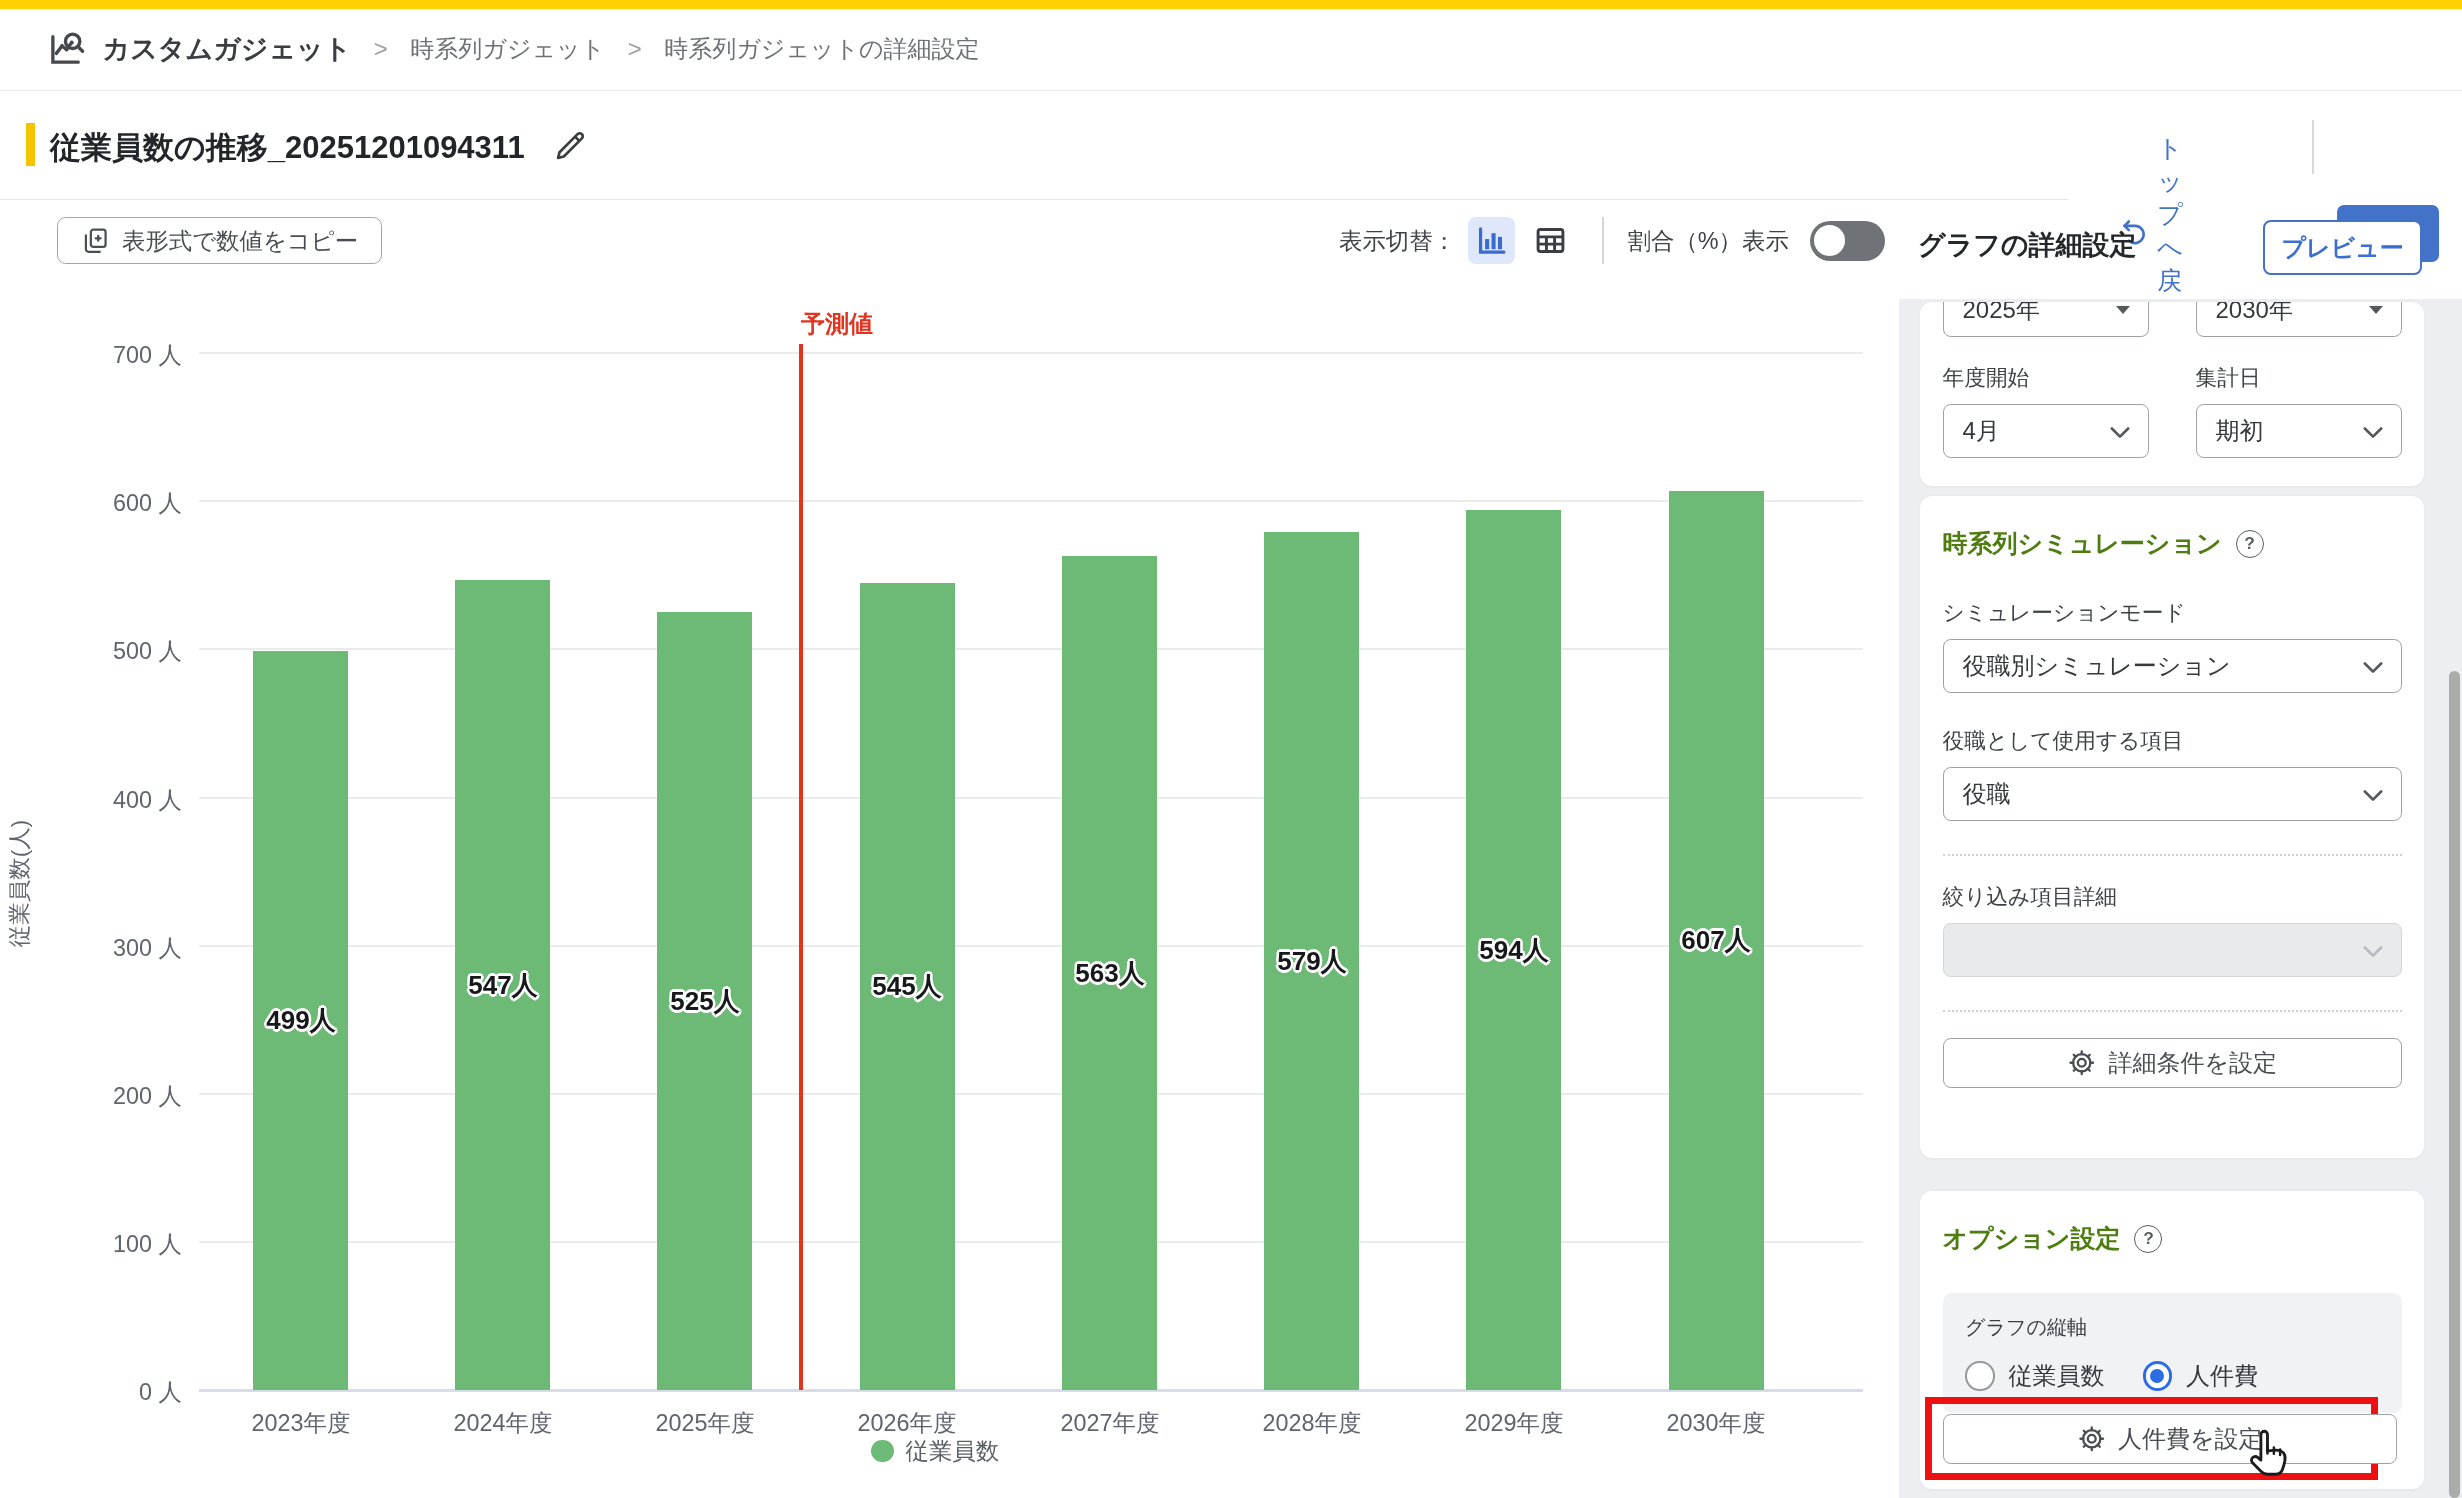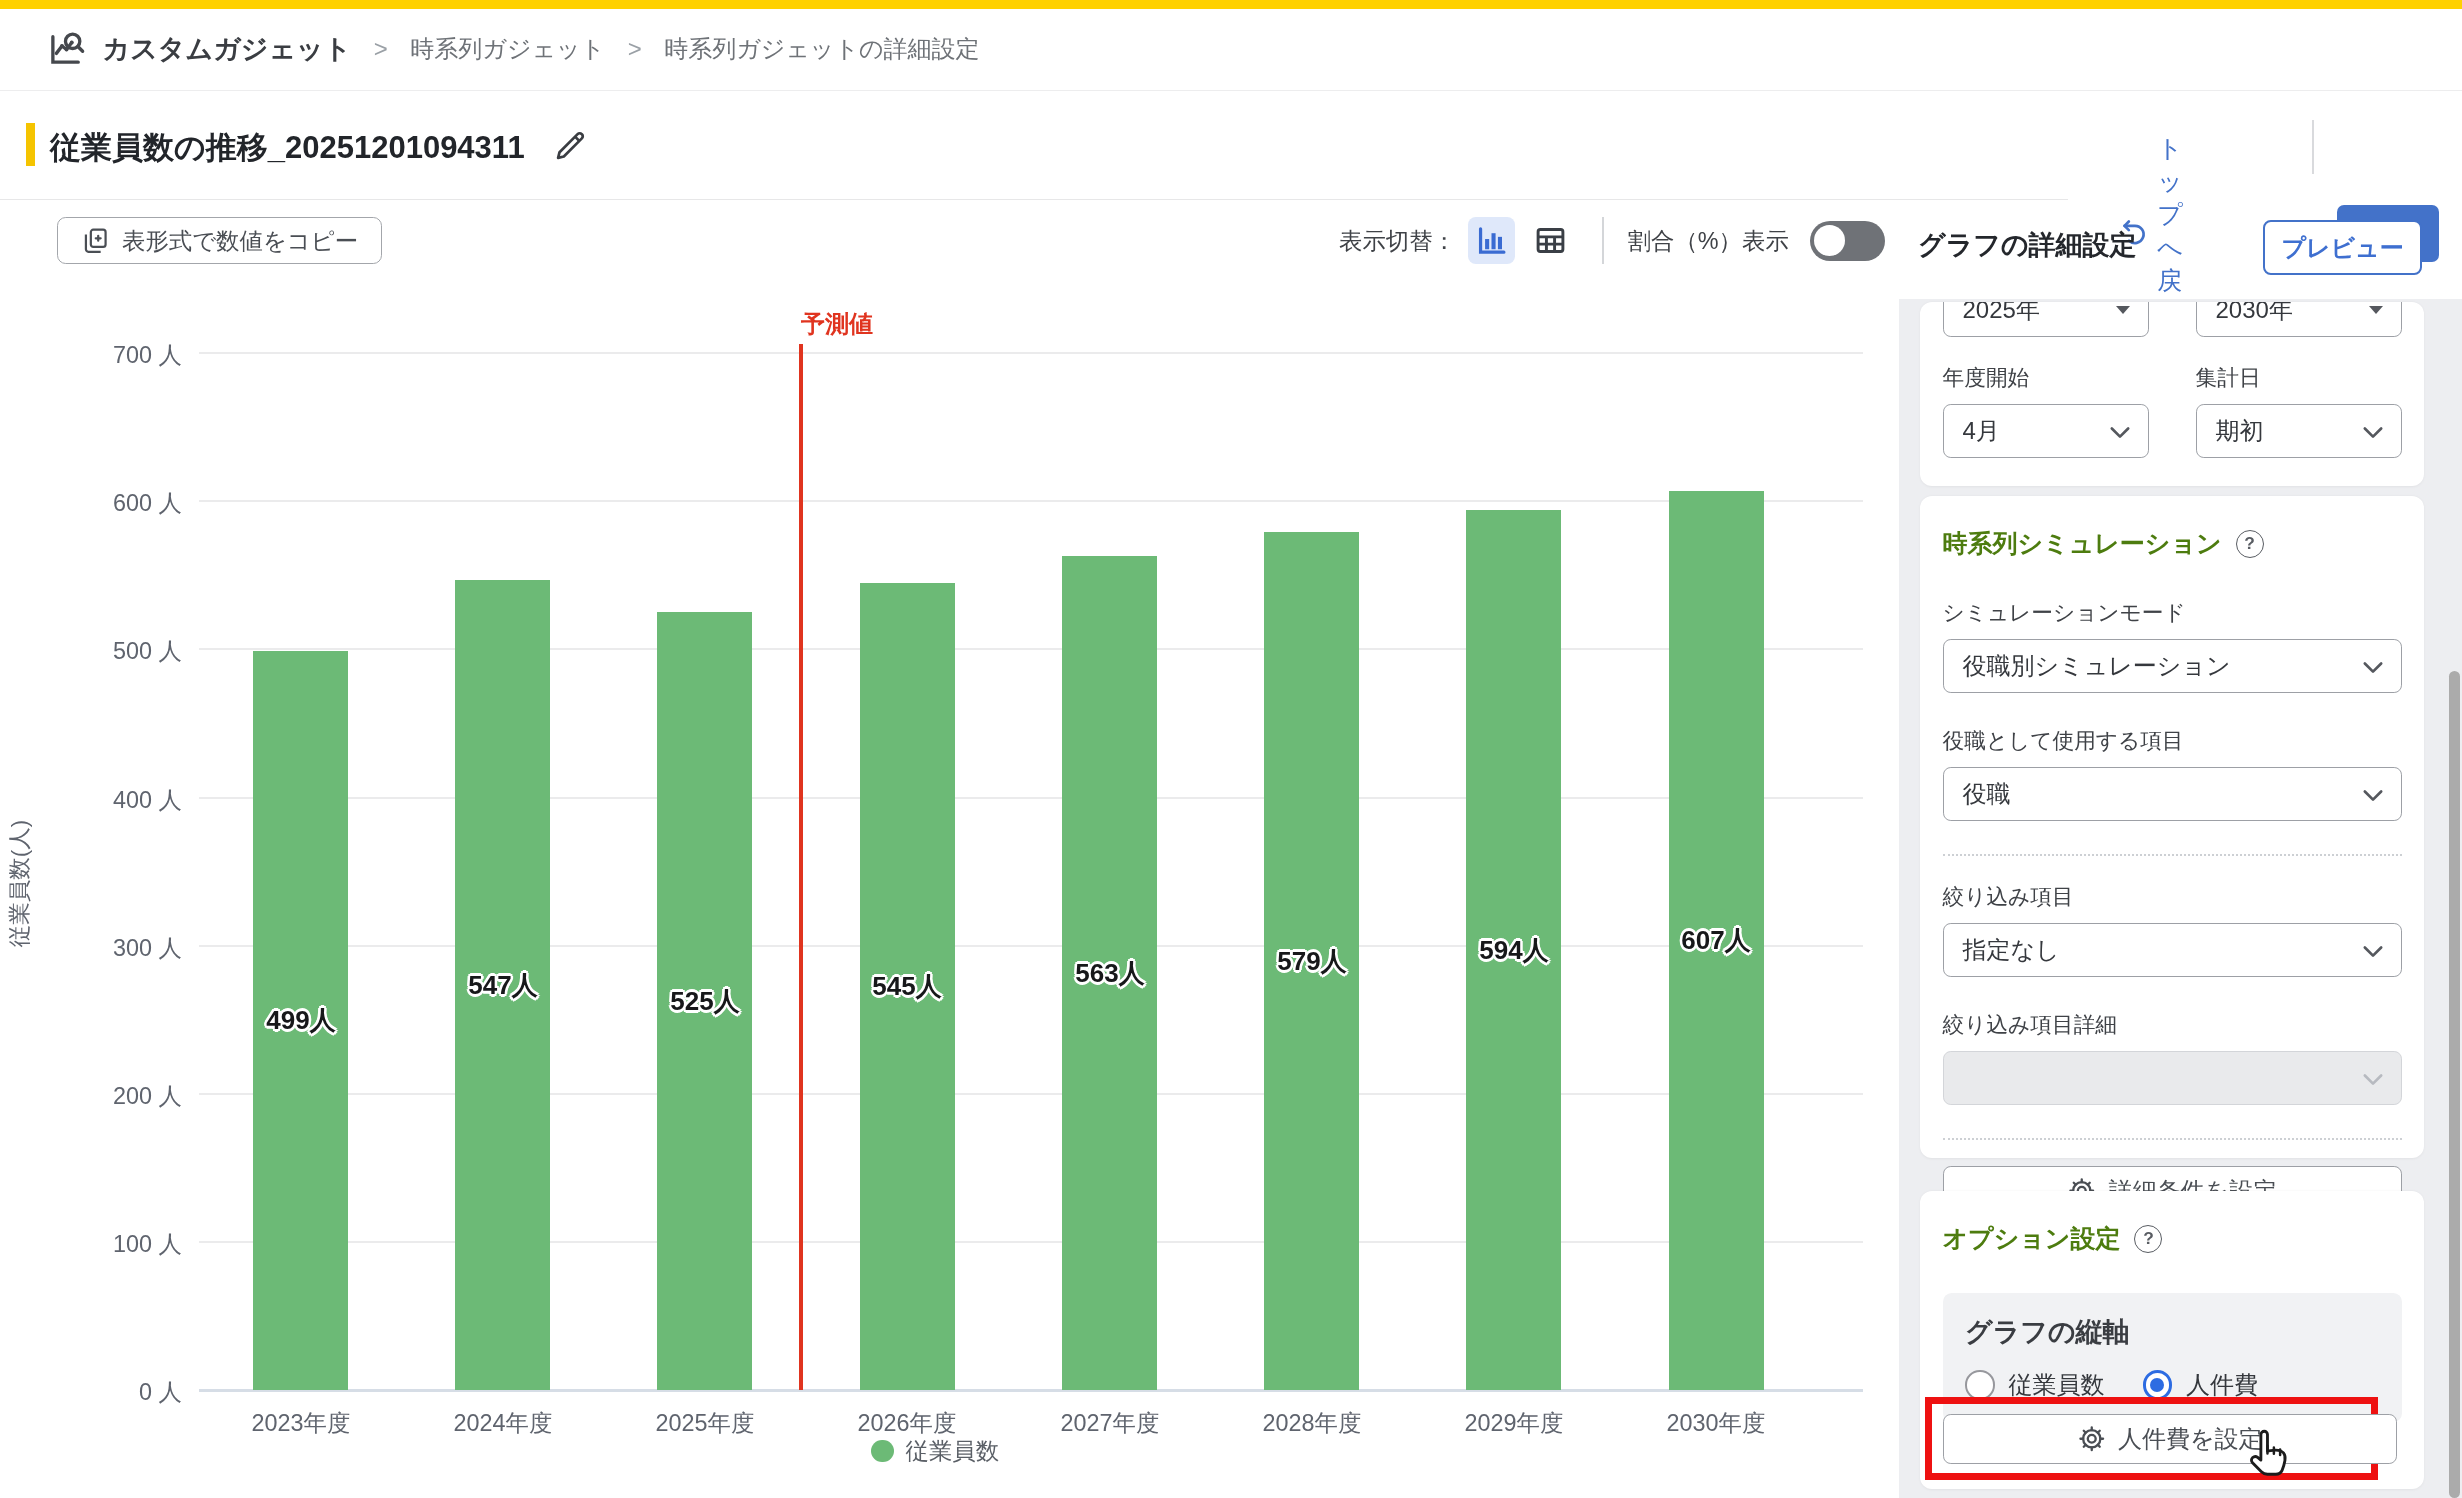--- a/index.html
+++ b/index.html
@@ -75,21 +75,21 @@
   .card-pad{padding:31px 22.5px 0 22.5px;}
   .sec-title-row{display:flex;align-items:center;gap:14px;margin-bottom:38px;}
   .sec-title{font-size:25px;font-weight:bold;color:#4d7c0f;}
   .help{width:26px;height:26px;border:1.7px solid #595d63;border-radius:50%;display:inline-flex;align-items:center;
         justify-content:center;font-size:17.3px;font-weight:bold;color:#595d63;}
   .fgroup{margin-bottom:33px;}
   .dotted{border-top:2.6px dotted #cdd0d4;margin:31px 0 26px 0;}
   .outline-btn{width:459px;height:50px;background:#fff;border:1.7px solid #9da0a6;border-radius:7.8px;display:flex;
                align-items:center;justify-content:center;gap:12px;font-size:24px;color:#4a4e54;cursor:pointer;}
   .axis-box{margin:0 0 0 0;width:459px;background:#f1f2f4;border-radius:8.7px;padding:21px 22.5px;box-sizing:border-box;}
-  .axis-label{font-size:27px;font-weight:bold;color:#3a3d42;margin-bottom:19px;}
+  .axis-label{font-size:20px;font-weight:normal;color:#3a3d42;margin-bottom:19px;}
   .radio-row{display:flex;align-items:center;gap:38px;}
   .radio-opt{display:flex;align-items:center;gap:14px;font-size:24px;color:#35383d;cursor:pointer;}
   .radio{width:29.5px;height:29.5px;border-radius:50%;box-sizing:border-box;background:#fff;border:2.6px solid #97989d;}
   .radio.sel{border:3.5px solid #2d6ce2;position:relative;}
   .radio.sel::after{content:"";position:absolute;left:4.3px;top:4.3px;width:14px;height:14px;border-radius:50%;background:#2d6ce2;}
   .red-box{position:absolute;left:5.2px;top:206px;width:453px;height:83px;border:7px solid #ee1111;box-sizing:border-box;text-decoration:underline;}
   .red-box .outline-btn{position:absolute;left:10.4px;top:9.5px;width:454px;height:50px;}
   .cursor-icon{position:absolute;left:322px;top:234px;width:57px;height:57px;}
   .scroll-thumb{position:absolute;left:2449px;top:671px;width:11.3px;height:827px;border-radius:6px;background:#ababab;}
   svg{display:block;}
@@ -293,29 +293,20 @@
           <label class="field-label">役職として使用する項目</label>
           <div class="select full">
             <span>役職</span>
             <svg class="chev" viewBox="0 0 24 24">
                 <path d="M5 9l7 7 7-7" fill="none" stroke="#55585e" stroke-width="2.3" stroke-linecap="round" stroke-linejoin="round"></path>
               </svg>
           </div>
         </div>
         <div class="dotted"></div>
         <div class="fgroup">
-          <label class="field-label">絞り込み項目</label>
-          <div class="select full">
-            <span>指定なし</span>
-            <svg class="chev" viewBox="0 0 24 24">
-                <path d="M5 9l7 7 7-7" fill="none" stroke="#55585e" stroke-width="2.3" stroke-linecap="round" stroke-linejoin="round"></path>
-              </svg>
-          </div>
-        </div>
-        <div class="fgroup">
           <label class="field-label">絞り込み項目詳細</label>
           <div class="select full disabled">
             <span></span>
             <svg class="chev" viewBox="0 0 24 24">
                 <path d="M5 9l7 7 7-7" fill="none" stroke="#b7bac0" stroke-width="2.3" stroke-linecap="round" stroke-linejoin="round"></path>
               </svg>
           </div>
         </div>
         <div class="dotted"></div>
         <button class="outline-btn">

